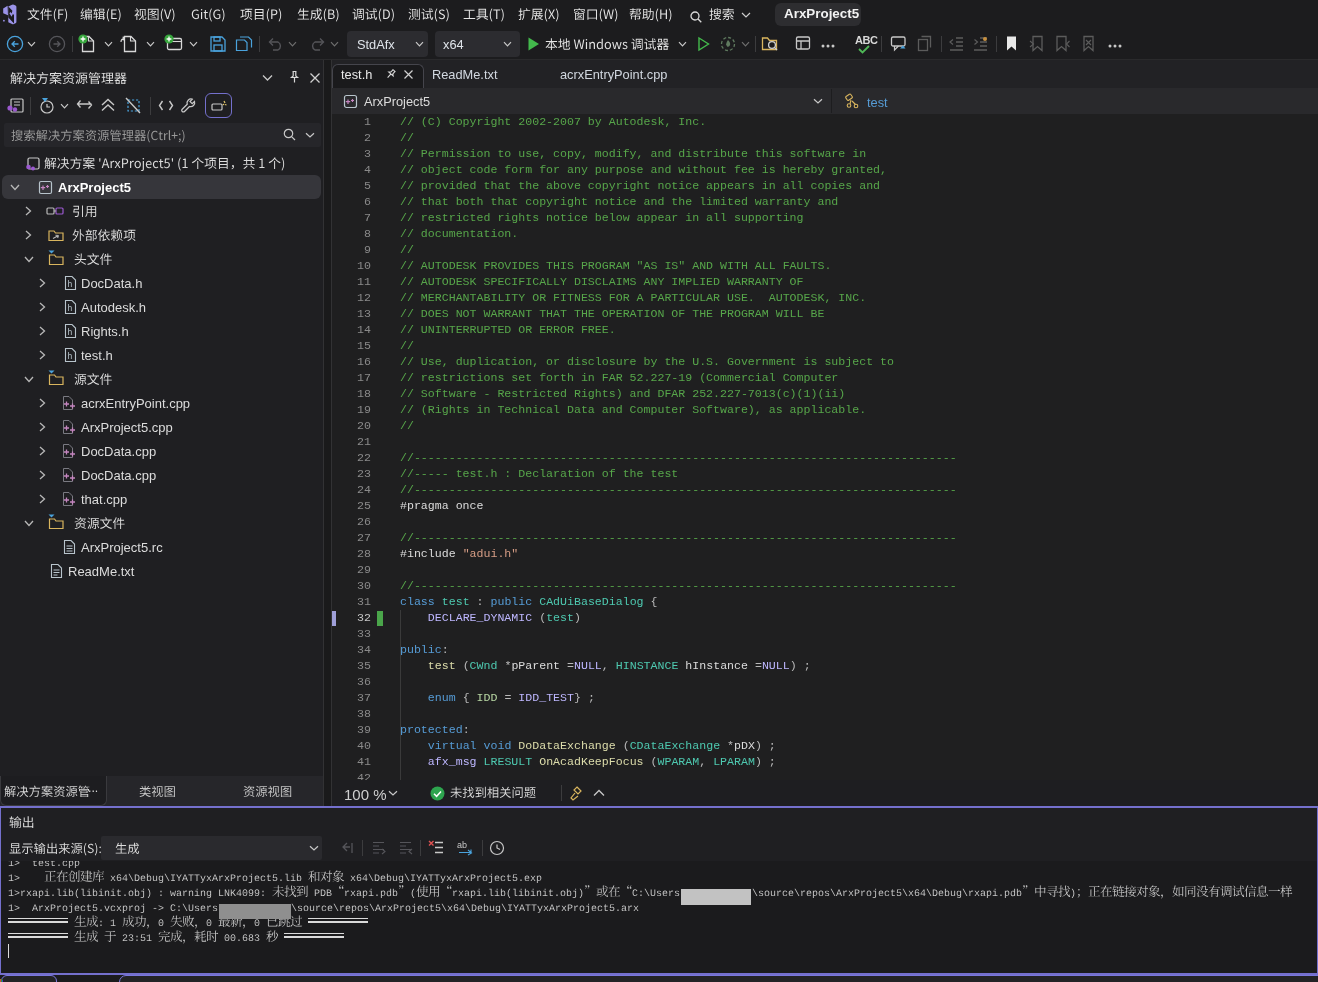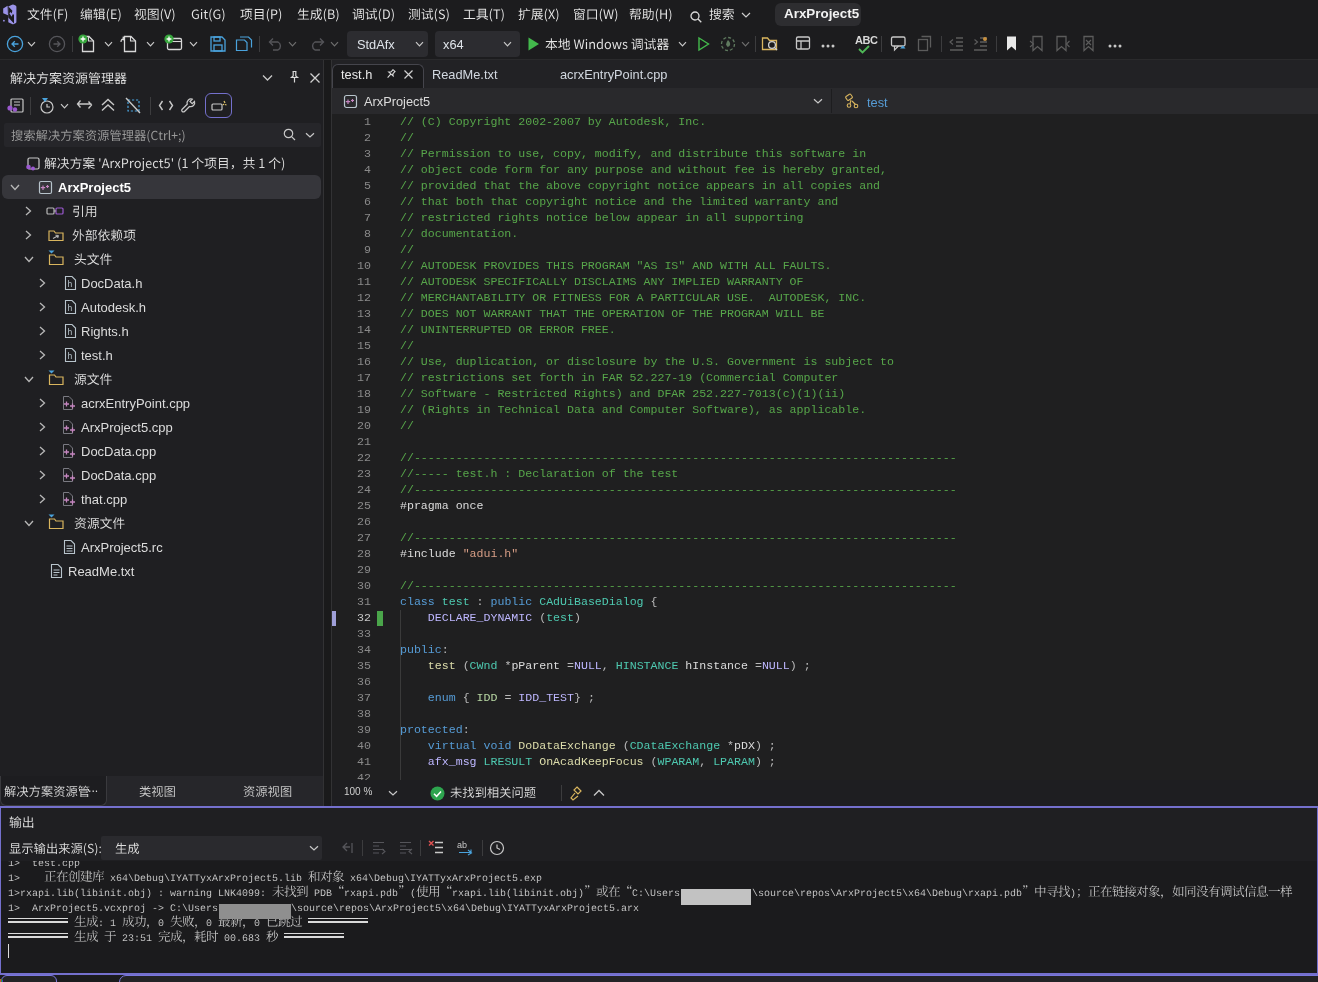--- a/index.html
+++ b/index.html
@@ -852,21 +852,21 @@
     <circle cx="11" cy="12" r="1.8" fill="none" stroke="#d9b55e" stroke-width="1.1"></circle>
     <path d="M6 6 L5 10 M7 7 L10.5 10.5" stroke="#d9b55e" stroke-width="1.1"></path>
   </svg>
 <div class="txt" style="left:867px;top:95px;font-size:12.8px;color:#569cd6;">test</div>
 <div class="ab" style="left:332px;top:114px;width:986px;height:666px;background:#1f1f20;overflow:hidden"></div>
 <div class="mono" style="position:absolute;left:332px;top:114px;width:986px;height:666px;overflow:hidden;font-size:11.6px;line-height:16px;white-space:pre"><div style="height:16px"><span style="position:absolute;left:0;width:39px;text-align:right;color:#8a8a8a">1</span><span style="position:absolute;left:68px"><span style="color:#57a64a">// (C) Copyright 2002-2007 by Autodesk, Inc.</span></span></div><div style="height:16px"><span style="position:absolute;left:0;width:39px;text-align:right;color:#8a8a8a">2</span><span style="position:absolute;left:68px"><span style="color:#57a64a">//</span></span></div><div style="height:16px"><span style="position:absolute;left:0;width:39px;text-align:right;color:#8a8a8a">3</span><span style="position:absolute;left:68px"><span style="color:#57a64a">// Permission to use, copy, modify, and distribute this software in</span></span></div><div style="height:16px"><span style="position:absolute;left:0;width:39px;text-align:right;color:#8a8a8a">4</span><span style="position:absolute;left:68px"><span style="color:#57a64a">// object code form for any purpose and without fee is hereby granted,</span></span></div><div style="height:16px"><span style="position:absolute;left:0;width:39px;text-align:right;color:#8a8a8a">5</span><span style="position:absolute;left:68px"><span style="color:#57a64a">// provided that the above copyright notice appears in all copies and</span></span></div><div style="height:16px"><span style="position:absolute;left:0;width:39px;text-align:right;color:#8a8a8a">6</span><span style="position:absolute;left:68px"><span style="color:#57a64a">// that both that copyright notice and the limited warranty and</span></span></div><div style="height:16px"><span style="position:absolute;left:0;width:39px;text-align:right;color:#8a8a8a">7</span><span style="position:absolute;left:68px"><span style="color:#57a64a">// restricted rights notice below appear in all supporting</span></span></div><div style="height:16px"><span style="position:absolute;left:0;width:39px;text-align:right;color:#8a8a8a">8</span><span style="position:absolute;left:68px"><span style="color:#57a64a">// documentation.</span></span></div><div style="height:16px"><span style="position:absolute;left:0;width:39px;text-align:right;color:#8a8a8a">9</span><span style="position:absolute;left:68px"><span style="color:#57a64a">//</span></span></div><div style="height:16px"><span style="position:absolute;left:0;width:39px;text-align:right;color:#8a8a8a">10</span><span style="position:absolute;left:68px"><span style="color:#57a64a">// AUTODESK PROVIDES THIS PROGRAM "AS IS" AND WITH ALL FAULTS.</span></span></div><div style="height:16px"><span style="position:absolute;left:0;width:39px;text-align:right;color:#8a8a8a">11</span><span style="position:absolute;left:68px"><span style="color:#57a64a">// AUTODESK SPECIFICALLY DISCLAIMS ANY IMPLIED WARRANTY OF</span></span></div><div style="height:16px"><span style="position:absolute;left:0;width:39px;text-align:right;color:#8a8a8a">12</span><span style="position:absolute;left:68px"><span style="color:#57a64a">// MERCHANTABILITY OR FITNESS FOR A PARTICULAR USE.  AUTODESK, INC.</span></span></div><div style="height:16px"><span style="position:absolute;left:0;width:39px;text-align:right;color:#8a8a8a">13</span><span style="position:absolute;left:68px"><span style="color:#57a64a">// DOES NOT WARRANT THAT THE OPERATION OF THE PROGRAM WILL BE</span></span></div><div style="height:16px"><span style="position:absolute;left:0;width:39px;text-align:right;color:#8a8a8a">14</span><span style="position:absolute;left:68px"><span style="color:#57a64a">// UNINTERRUPTED OR ERROR FREE.</span></span></div><div style="height:16px"><span style="position:absolute;left:0;width:39px;text-align:right;color:#8a8a8a">15</span><span style="position:absolute;left:68px"><span style="color:#57a64a">//</span></span></div><div style="height:16px"><span style="position:absolute;left:0;width:39px;text-align:right;color:#8a8a8a">16</span><span style="position:absolute;left:68px"><span style="color:#57a64a">// Use, duplication, or disclosure by the U.S. Government is subject to</span></span></div><div style="height:16px"><span style="position:absolute;left:0;width:39px;text-align:right;color:#8a8a8a">17</span><span style="position:absolute;left:68px"><span style="color:#57a64a">// restrictions set forth in FAR 52.227-19 (Commercial Computer</span></span></div><div style="height:16px"><span style="position:absolute;left:0;width:39px;text-align:right;color:#8a8a8a">18</span><span style="position:absolute;left:68px"><span style="color:#57a64a">// Software - Restricted Rights) and DFAR 252.227-7013(c)(1)(ii)</span></span></div><div style="height:16px"><span style="position:absolute;left:0;width:39px;text-align:right;color:#8a8a8a">19</span><span style="position:absolute;left:68px"><span style="color:#57a64a">// (Rights in Technical Data and Computer Software), as applicable.</span></span></div><div style="height:16px"><span style="position:absolute;left:0;width:39px;text-align:right;color:#8a8a8a">20</span><span style="position:absolute;left:68px"><span style="color:#57a64a">//</span></span></div><div style="height:16px"><span style="position:absolute;left:0;width:39px;text-align:right;color:#8a8a8a">21</span><span style="position:absolute;left:68px"></span></div><div style="height:16px"><span style="position:absolute;left:0;width:39px;text-align:right;color:#8a8a8a">22</span><span style="position:absolute;left:68px"><span style="color:#57a64a">//------------------------------------------------------------------------------</span></span></div><div style="height:16px"><span style="position:absolute;left:0;width:39px;text-align:right;color:#8a8a8a">23</span><span style="position:absolute;left:68px"><span style="color:#57a64a">//----- test.h : Declaration of the test</span></span></div><div style="height:16px"><span style="position:absolute;left:0;width:39px;text-align:right;color:#8a8a8a">24</span><span style="position:absolute;left:68px"><span style="color:#57a64a">//------------------------------------------------------------------------------</span></span></div><div style="height:16px"><span style="position:absolute;left:0;width:39px;text-align:right;color:#8a8a8a">25</span><span style="position:absolute;left:68px"><span style="color:#dcdcdc">#pragma once</span></span></div><div style="height:16px"><span style="position:absolute;left:0;width:39px;text-align:right;color:#8a8a8a">26</span><span style="position:absolute;left:68px"></span></div><div style="height:16px"><span style="position:absolute;left:0;width:39px;text-align:right;color:#8a8a8a">27</span><span style="position:absolute;left:68px"><span style="color:#57a64a">//------------------------------------------------------------------------------</span></span></div><div style="height:16px"><span style="position:absolute;left:0;width:39px;text-align:right;color:#8a8a8a">28</span><span style="position:absolute;left:68px"><span style="color:#dcdcdc">#include </span><span style="color:#d69d85">"adui.h"</span></span></div><div style="height:16px"><span style="position:absolute;left:0;width:39px;text-align:right;color:#8a8a8a">29</span><span style="position:absolute;left:68px"></span></div><div style="height:16px"><span style="position:absolute;left:0;width:39px;text-align:right;color:#8a8a8a">30</span><span style="position:absolute;left:68px"><span style="color:#57a64a">//------------------------------------------------------------------------------</span></span></div><div style="height:16px"><span style="position:absolute;left:0;width:39px;text-align:right;color:#8a8a8a">31</span><span style="position:absolute;left:68px"><span style="color:#569cd6">class</span><span style="color:#dcdcdc"> </span><span style="color:#4ec9b0">test</span><span style="color:#b9b9b9"> : </span><span style="color:#569cd6">public</span><span style="color:#dcdcdc"> </span><span style="color:#4ec9b0">CAdUiBaseDialog</span><span style="color:#b9b9b9"> {</span></span></div><div style="height:16px"><span style="position:absolute;left:0;width:39px;text-align:right;color:#c6c6c6">32</span><span style="position:absolute;left:68px"><span style="color:#dcdcdc">    </span><span style="color:#beb7ff">DECLARE_DYNAMIC</span><span style="color:#b9b9b9"> (</span><span style="color:#4ec9b0">test</span><span style="color:#b9b9b9">)</span></span></div><div style="height:16px"><span style="position:absolute;left:0;width:39px;text-align:right;color:#8a8a8a">33</span><span style="position:absolute;left:68px"></span></div><div style="height:16px"><span style="position:absolute;left:0;width:39px;text-align:right;color:#8a8a8a">34</span><span style="position:absolute;left:68px"><span style="color:#569cd6">public</span><span style="color:#b9b9b9">:</span></span></div><div style="height:16px"><span style="position:absolute;left:0;width:39px;text-align:right;color:#8a8a8a">35</span><span style="position:absolute;left:68px"><span style="color:#dcdcdc">    </span><span style="color:#dcdcaa">test</span><span style="color:#b9b9b9"> (</span><span style="color:#4ec9b0">CWnd</span><span style="color:#b9b9b9"> *</span><span style="color:#dcdcdc">pParent</span><span style="color:#b9b9b9"> =</span><span style="color:#beb7ff">NULL</span><span style="color:#b9b9b9">, </span><span style="color:#4ec9b0">HINSTANCE</span><span style="color:#dcdcdc"> hInstance</span><span style="color:#b9b9b9"> =</span><span style="color:#beb7ff">NULL</span><span style="color:#b9b9b9">) ;</span></span></div><div style="height:16px"><span style="position:absolute;left:0;width:39px;text-align:right;color:#8a8a8a">36</span><span style="position:absolute;left:68px"></span></div><div style="height:16px"><span style="position:absolute;left:0;width:39px;text-align:right;color:#8a8a8a">37</span><span style="position:absolute;left:68px"><span style="color:#dcdcdc">    </span><span style="color:#569cd6">enum</span><span style="color:#b9b9b9"> { </span><span style="color:#b8d7a3">IDD</span><span style="color:#b9b9b9"> = </span><span style="color:#beb7ff">IDD_TEST</span><span style="color:#b9b9b9">} ;</span></span></div><div style="height:16px"><span style="position:absolute;left:0;width:39px;text-align:right;color:#8a8a8a">38</span><span style="position:absolute;left:68px"></span></div><div style="height:16px"><span style="position:absolute;left:0;width:39px;text-align:right;color:#8a8a8a">39</span><span style="position:absolute;left:68px"><span style="color:#569cd6">protected</span><span style="color:#b9b9b9">:</span></span></div><div style="height:16px"><span style="position:absolute;left:0;width:39px;text-align:right;color:#8a8a8a">40</span><span style="position:absolute;left:68px"><span style="color:#dcdcdc">    </span><span style="color:#569cd6">virtual</span><span style="color:#dcdcdc"> </span><span style="color:#569cd6">void</span><span style="color:#dcdcdc"> </span><span style="color:#dcdcaa">DoDataExchange</span><span style="color:#b9b9b9"> (</span><span style="color:#4ec9b0">CDataExchange</span><span style="color:#b9b9b9"> *</span><span style="color:#dcdcdc">pDX</span><span style="color:#b9b9b9">) ;</span></span></div><div style="height:16px"><span style="position:absolute;left:0;width:39px;text-align:right;color:#8a8a8a">41</span><span style="position:absolute;left:68px"><span style="color:#dcdcdc">    </span><span style="color:#beb7ff">afx_msg</span><span style="color:#dcdcdc"> </span><span style="color:#4ec9b0">LRESULT</span><span style="color:#dcdcdc"> </span><span style="color:#dcdcaa">OnAcadKeepFocus</span><span style="color:#b9b9b9"> (</span><span style="color:#4ec9b0">WPARAM</span><span style="color:#b9b9b9">, </span><span style="color:#4ec9b0">LPARAM</span><span style="color:#b9b9b9">) ;</span></span></div><div style="height:16px"><span style="position:absolute;left:0;width:39px;text-align:right;color:#8a8a8a">42</span><span style="position:absolute;left:68px"></span></div></div>
 <div class="ab" style="left:400px;top:610px;width:1px;height:170px;background:#3a3a3a"></div>
 <div class="ab" style="left:332px;top:611px;width:4px;height:15px;background:#9f9fd8"></div>
 <div class="ab" style="left:377px;top:611px;width:6px;height:15px;background:#4aa54a"></div>
 <div class="ab" style="left:332px;top:780px;width:986px;height:26px;background:#1e1e21"></div>
-<div class="txt" style="left:344px;top:786px;font-size:10px;color:#cfcfcf;">100 %</div>
+<div class="txt" style="left:344px;top:786px;font-size:15px;color:#cfcfcf;">100 %</div>
 <svg class="ct" style="left:388px;top:790px;" width="10" height="7" viewBox="0 0 10 7">
     <path d="M1 1.2 L5 5 L9 1.2" fill="none" stroke="#c8c8c8" stroke-width="1.2"></path>
   </svg>
 <svg class="ct" style="left:430px;top:786px;" width="15" height="15" viewBox="0 0 15 15">
     <circle cx="7.5" cy="7.5" r="7" fill="#2da44e"></circle>
     <path d="M4 7.7 L6.6 10.3 L11 5.6" fill="none" stroke="#ffffff" stroke-width="1.5"></path>
   </svg>
 <svg class="ct" style="left:450px;top:783px;" width="88" height="19" fill="#d8d8d8">
     <g transform="translate(0 14) scale(0.0123 -0.0123)">
       <use href="#ga672a"></use>

